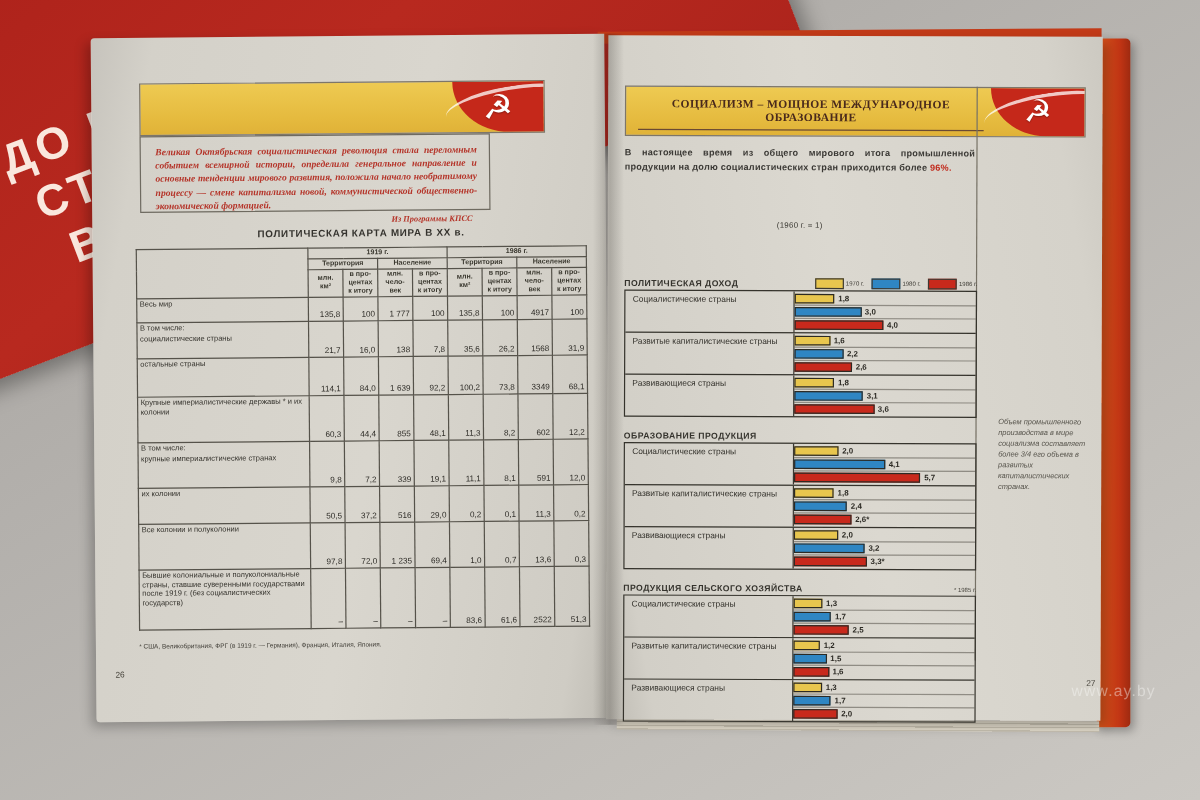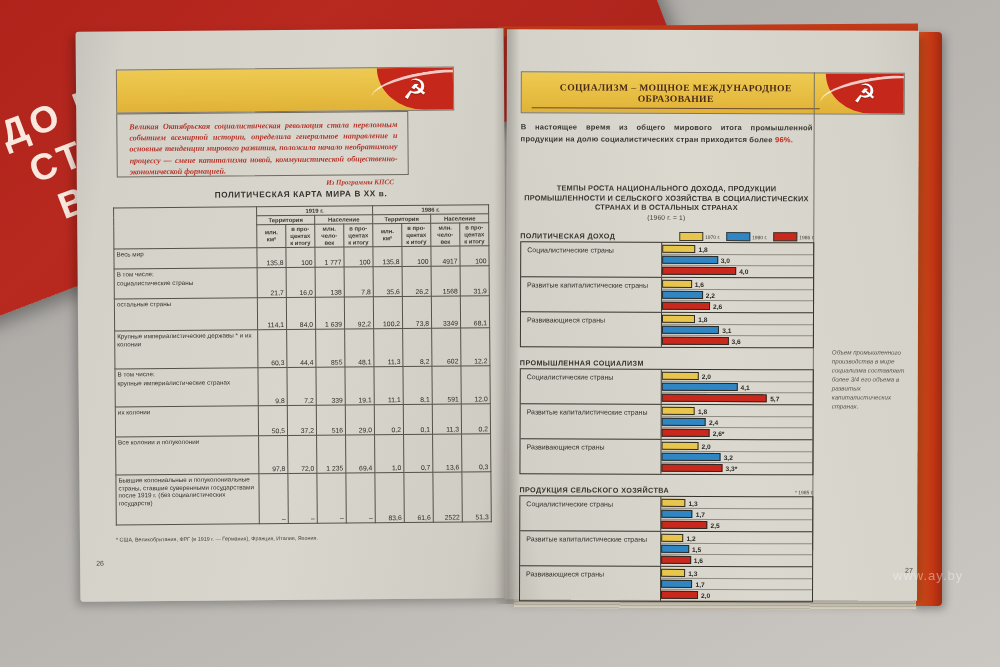--- a/index.html
+++ b/index.html
@@ -267,21 +267,20 @@
         <div class="rp-title">СОЦИАЛИЗМ – МОЩНОЕ МЕЖДУНАРОДНОЕ ОБРАЗОВАНИЕ</div>
         <div class="banner-red" style="width:78px;">
           <span class="emblem" style="font-size:26px;">☭</span>
         </div>
       </div>
       <div class="margin-line"></div>
       <div class="intro">
         <p><span>В настоящее время из общего мирового итога промышленной продукции на долю социалистических стран приходится более </span><span class="hl">96%.</span></p>
       </div>
       <div class="chart-title">
-        <div>ТЕМПЫ РОСТА НАЦИОНАЛЬНОГО ДОХОДА, ПРОДУКЦИИ ПРОМЫШЛЕННОСТИ И СЕЛЬСКОГО ХОЗЯЙСТВА В СОЦИАЛИСТИЧЕСКИХ СТРАНАХ И В ОСТАЛЬНЫХ СТРАНАХ</div>
         <div class="chart-sub">(1960 г. = 1)</div>
       </div>
       <div class="chart-wrap" id="chart-sections">
           <div class="sec">
             <div class="sec-head">
               <div class="sh-label">ПОЛИТИЧЕСКАЯ ДОХОД</div>
               <div class="legend">
                 <div class="li">
                   <span class="sw" style="background: rgb(232, 198, 78);"></span>
                   <span class="lt">1970 г.</span>
@@ -345,21 +344,21 @@
                   <div class="bar-row">
                     <div class="bar" style="width: 66.6px; background: rgb(200, 41, 28);"></div>
                     <span class="bar-val">3,6</span>
                   </div>
                 </div>
               </div>
             </div>
           </div>
           <div class="sec">
             <div class="sec-head">
-              <div class="sh-label">ПРОМЫШЛЕННАЯ СОЦИАЛИЗМ</div>
+              <div class="sh-label">ОБРАЗОВАНИЕ ПРОДУКЦИЯ</div>
             </div>
             <div class="gbox">
               <div class="group">
                 <div class="g-label">Социалистические страны</div>
                 <div class="g-bars">
                   <div class="bar-row">
                     <div class="bar" style="width: 37px; background: rgb(232, 198, 78);"></div>
                     <span class="bar-val">2,0</span>
                   </div>
                   <div class="bar-row">

